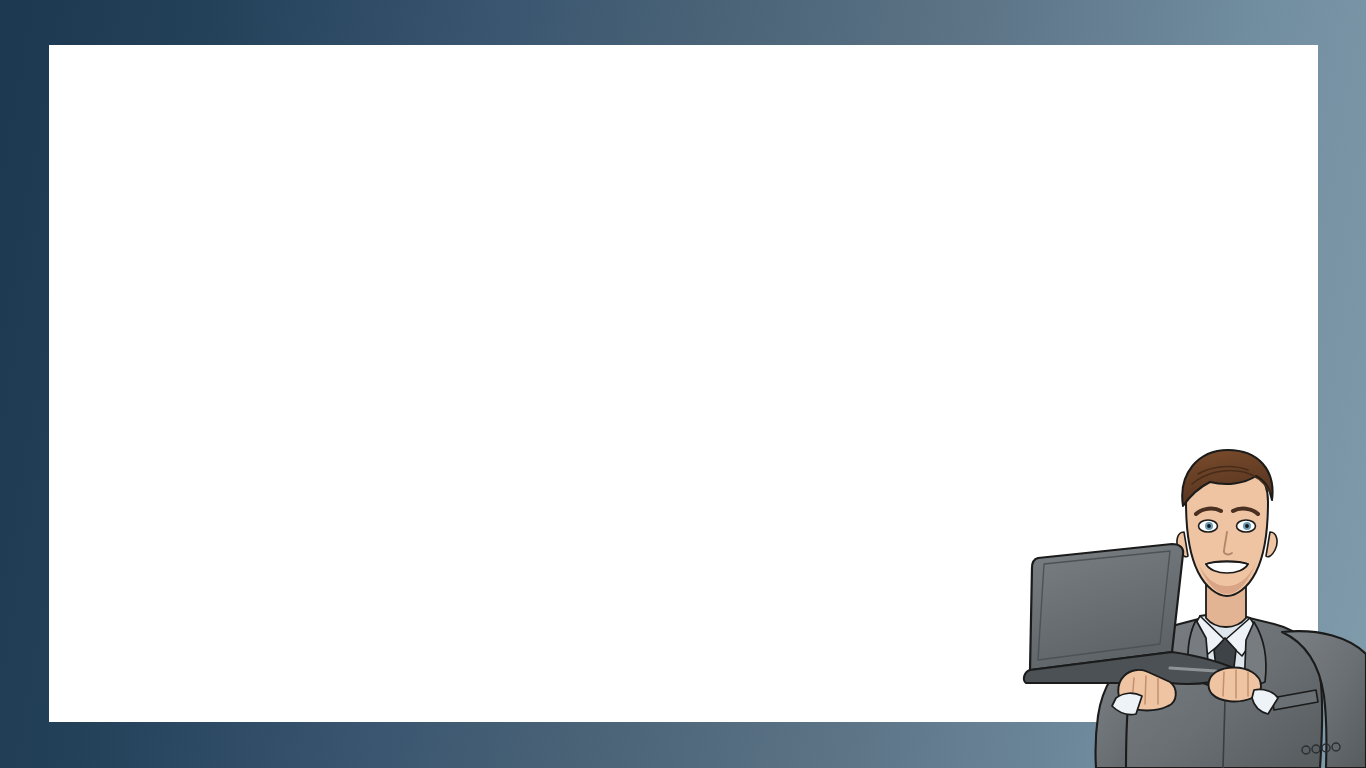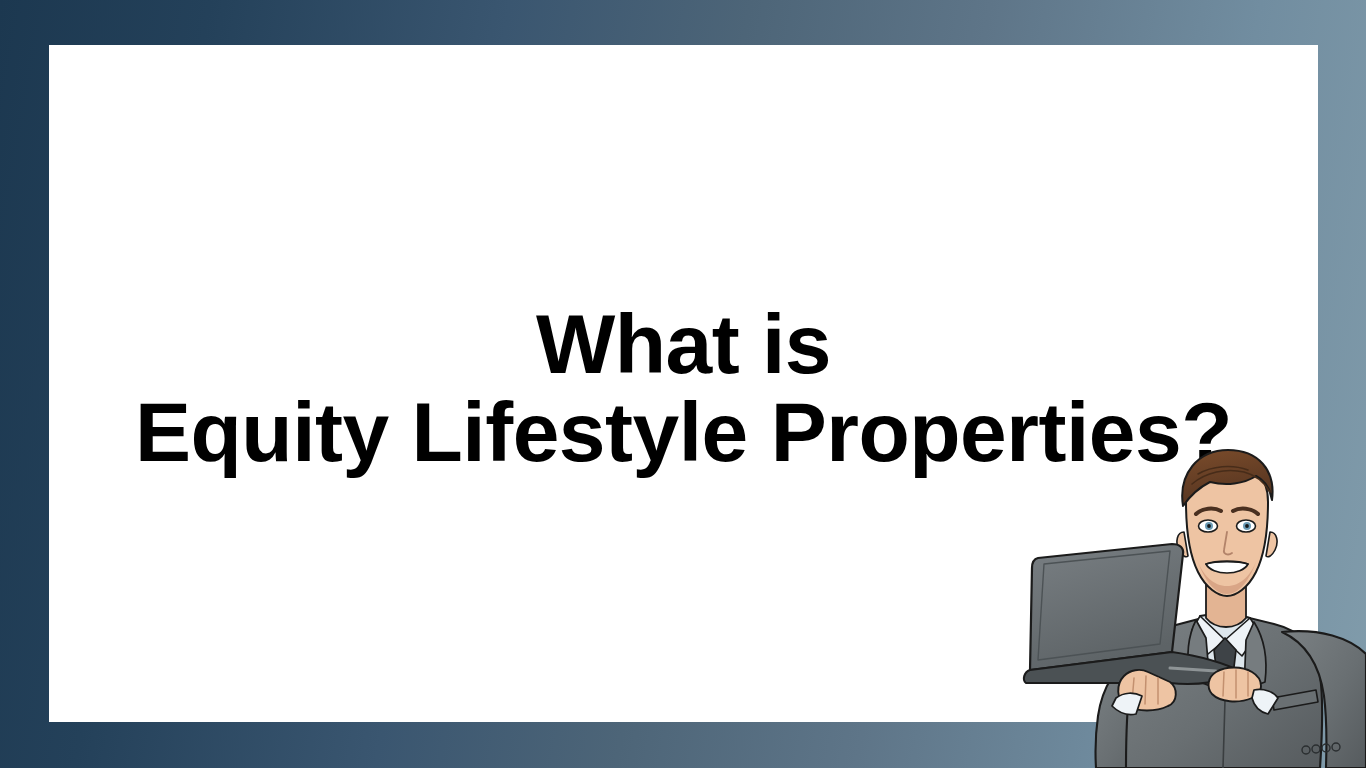--- a/index.html
+++ b/index.html
@@ -71,24 +71,20 @@
   }
   #businessman svg { display: block; width: 100%; height: 100%; }
 </style>
 </head>
 <body>
 
 <div id="slide">
 
   <div id="content-card"></div>
 
-  <div id="title-block">
-    <span class="title-line">What is</span>
-    <span class="title-line">Equity Lifestyle Properties?</span>
-  </div>
 
   <div id="businessman">
     <svg viewBox="0 0 346 328" xmlns="http://www.w3.org/2000/svg">
       <defs>
         <linearGradient id="suitGrad" x1="0" y1="0" x2="1" y2="1">
           <stop offset="0%" stop-color="#7b8184"></stop>
           <stop offset="55%" stop-color="#696f72"></stop>
           <stop offset="100%" stop-color="#565b5e"></stop>
         </linearGradient>
         <linearGradient id="lapGrad" x1="0" y1="0" x2="0.4" y2="1">

